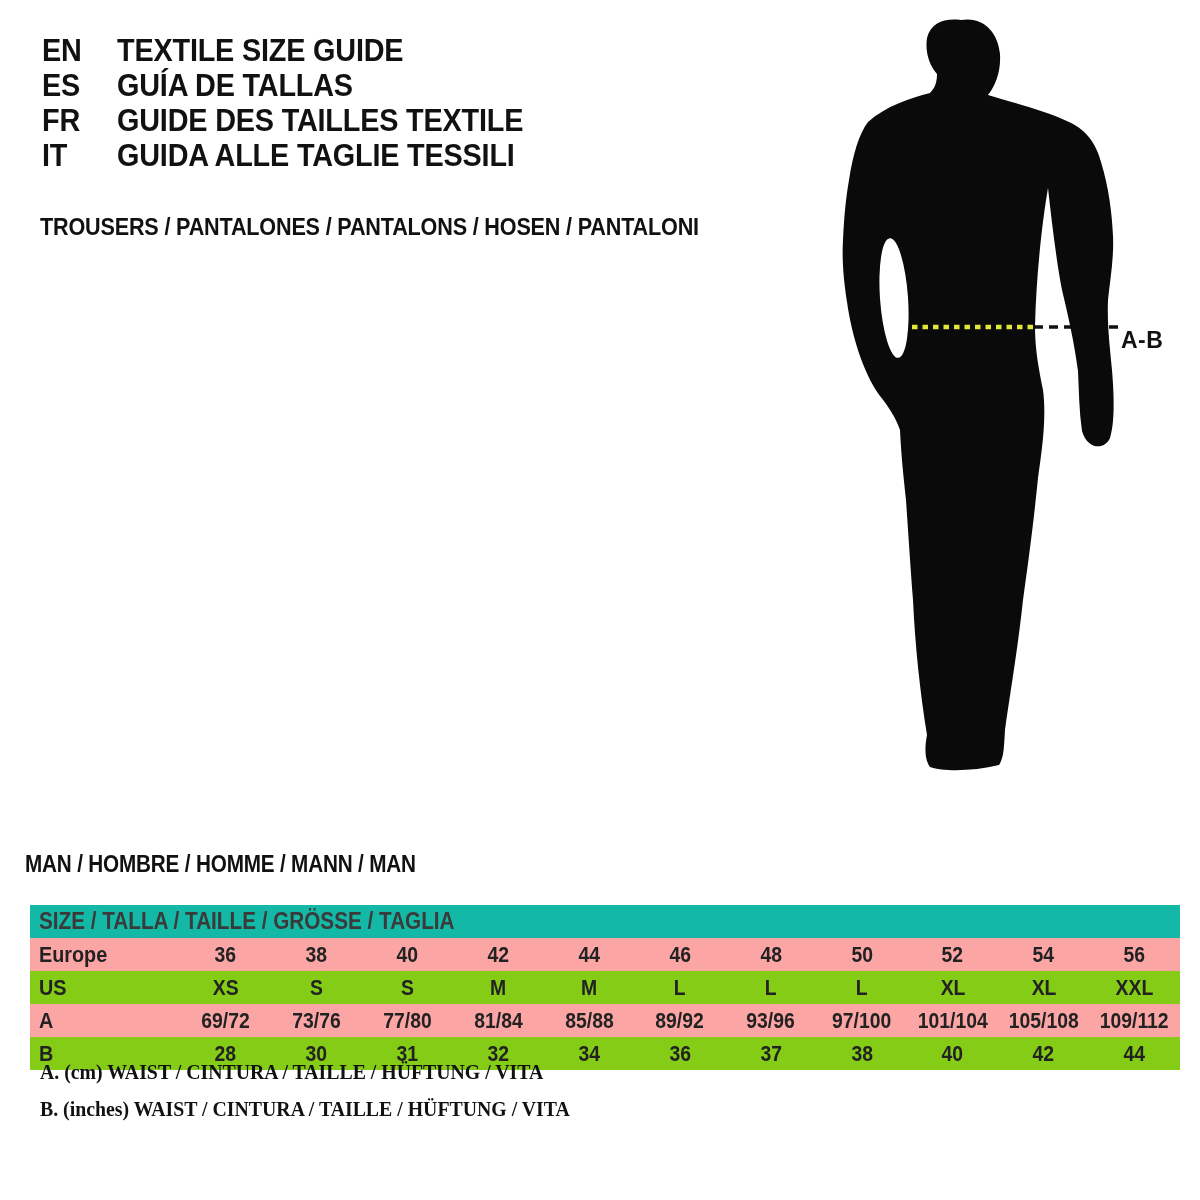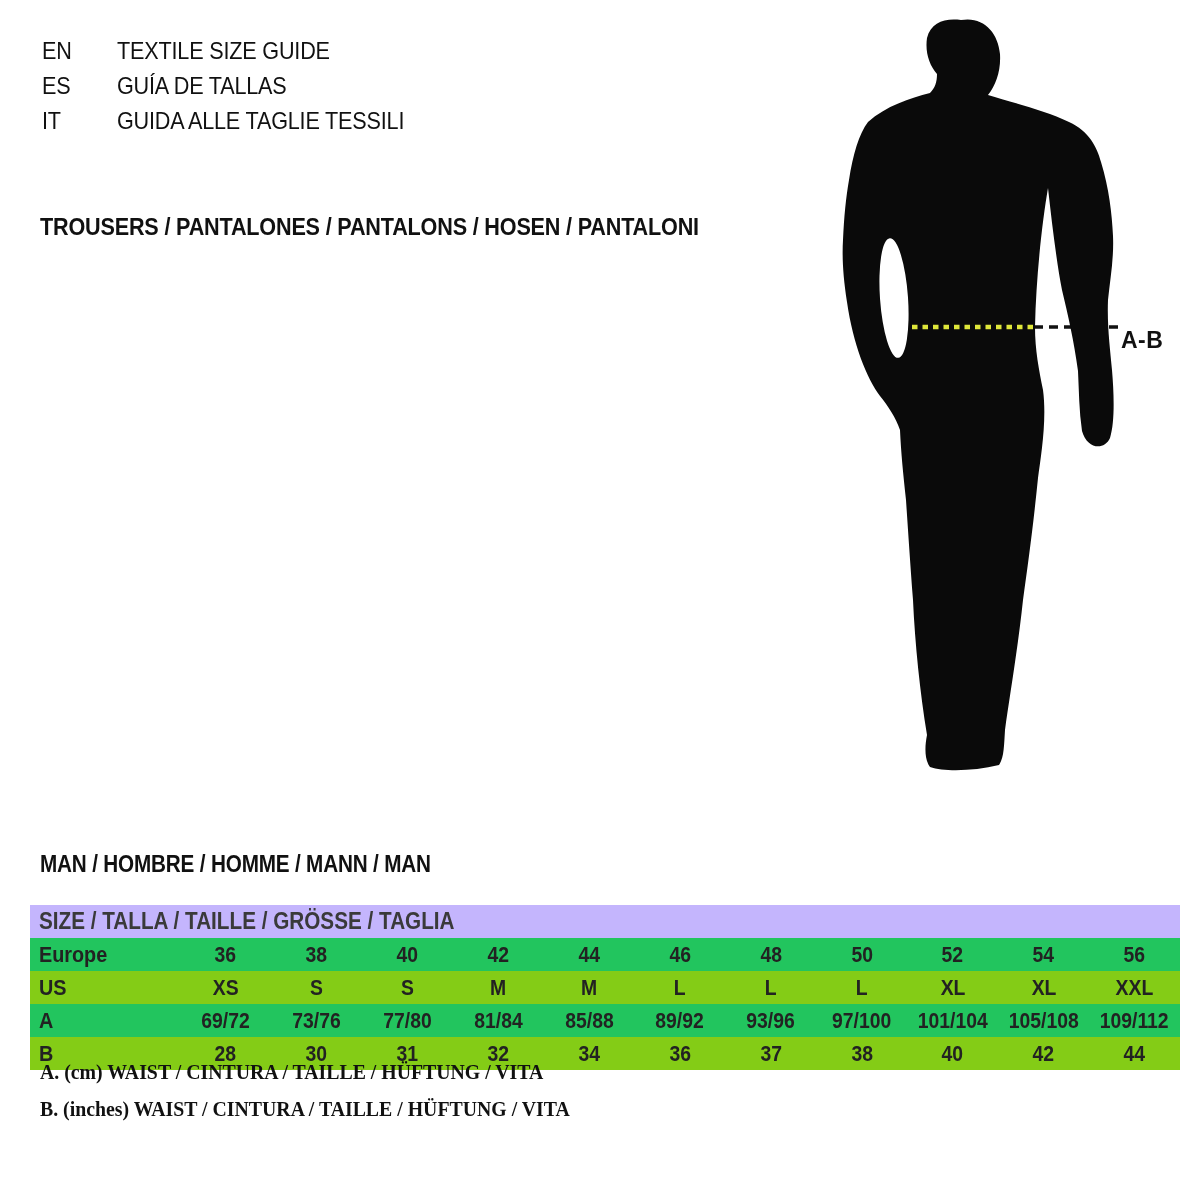--- a/index.html
+++ b/index.html
@@ -6,56 +6,59 @@
   .canvas{
     position:relative;width:1200px;height:1200px;background:#ffffff;overflow:hidden;
     font-family:"Liberation Sans","DejaVu Sans",sans-serif;
     color:#111;
   }
   .cond{display:inline-block;transform:scaleX(0.9);transform-origin:0 50%;white-space:nowrap;}
   .condc{display:inline-block;transform:scaleX(0.88);transform-origin:50% 50%;white-space:nowrap;}
 
   
   .langs{position:absolute;left:42px;top:33px;}
-  .langrow{height:35px;line-height:35px;font-size:24px;font-weight:400;letter-spacing:-0.2px;}
+  .langrow{height:35px;line-height:35px;font-size:32px;font-weight:700;letter-spacing:-0.2px;}
   .langrow .code{display:inline-block;width:75px;transform:scaleX(0.9);transform-origin:0 50%;}
 
   
   .category{position:absolute;left:40px;top:212px;font-size:24px;font-weight:700;line-height:30px;letter-spacing:-0.2px;}
 
   
   .figure-svg{position:absolute;left:830px;top:0;width:370px;height:800px;}
   .ab{position:absolute;left:1121px;top:313px;font-size:23px;font-weight:700;letter-spacing:0.5px;margin-top:14px;}
 
   
-  .man-heading{position:absolute;left:40px;top:851px;font-size:23px;font-weight:700;letter-spacing:-0.2px;}
+  .man-heading{position:absolute;left:25px;top:851px;font-size:23px;font-weight:700;letter-spacing:-0.2px;}
 
   
   .table{position:absolute;left:30px;top:905px;width:1150px;}
-  .thead{height:33px;line-height:33px;background:#c4b5fd;color:#3a3a3a;font-size:23px;font-weight:700;padding-left:9px;box-sizing:border-box;}
-  .trow{display:grid;grid-template-columns:150px repeat(11,1fr);height:33px;align-items:center;font-size:22px;font-weight:700;background:#22c55e;}
+  .thead{height:33px;line-height:33px;background:#14b8a6;color:#3a3a3a;font-size:23px;font-weight:700;padding-left:9px;box-sizing:border-box;}
+  .trow{display:grid;grid-template-columns:150px repeat(11,1fr);height:33px;align-items:center;font-size:22px;font-weight:700;background:#fca5a5;}
   .trow.alt{background:#84cc16;}
   .tlabel{padding-left:9px;color:#222;}
   .tcell{text-align:center;color:#222;text-decoration:underline;}
 
   
   .notes{position:absolute;left:40px;top:1059px;font-size:22px;font-weight:700;font-family:Liberation Serif, serif;}
   .notes .noteline{line-height:26px;margin-bottom:11px;}
 </style>
 </head>
 <body>
 
 <div class="canvas">
 
   <div class="langs">
     <div class="langrow">
       <span class="code">EN</span><span class="cond">TEXTILE SIZE GUIDE</span>
     </div>
     <div class="langrow">
       <span class="code">ES</span><span class="cond">GUÍA DE TALLAS</span>
+    </div>
+    <div class="langrow">
+      <span class="code">FR</span><span class="cond">GUIDE DES TAILLES TEXTILE</span>
     </div>
     <div class="langrow">
       <span class="code">IT</span><span class="cond">GUIDA ALLE TAGLIE TESSILI</span>
     </div>
   </div>
 
   <div class="category">
     <span class="cond">TROUSERS / PANTALONES / PANTALONS / HOSEN / PANTALONI</span>
   </div>
 

